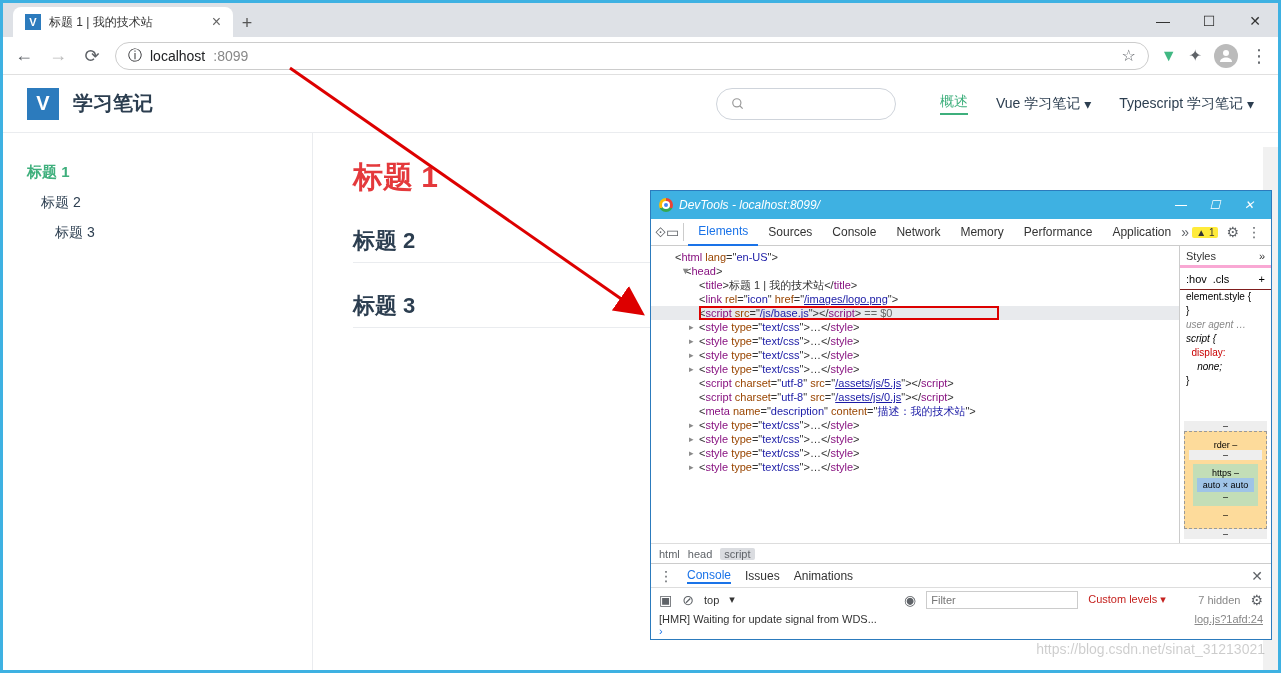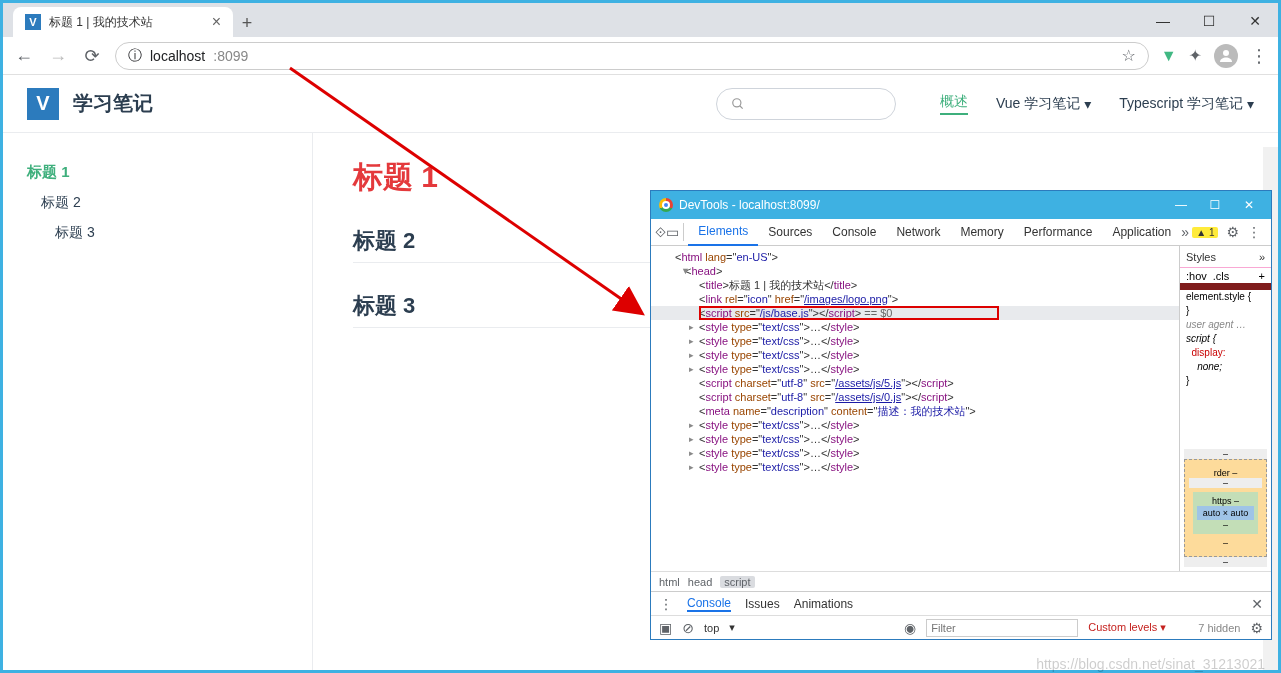--- a/index.html
+++ b/index.html
@@ -48,21 +48,21 @@
 
 .content { flex: 1; padding: 24px 40px; color: #2c3e50; }
 .content h1 { font-size: 30px; margin-bottom: 28px; color: #e4393c; }
 .content h2 { font-size: 22px; margin: 28px 0 8px; font-weight: 600; border-bottom: 1px solid #eaecef; padding-bottom: 6px; }
 
 
 .arrow-svg { position: absolute; top: 0; left: 0; width: 1281px; height: 673px; pointer-events: none; z-index: 1000; }
 
 
 .devtools { position: absolute; left: 650px; top: 190px; width: 622px; height: 450px; background: #fff; border: 1px solid #2c7bbd; font-size: 11px; display: flex; flex-direction: column; z-index: 500; }
-.dt-title { height: 28px; background: #3eb1e2; color: #fff; display: flex; align-items: center; padding: 0 8px; gap: 6px; font-size: 12px; }
+.dt-title { height: 28px; background: #3eb1e2; color: #fff; display: flex; align-items: center; padding: 0 8px; gap: 6px; font-size: 12px; font-style: italic; }
 .dt-title .spacer { flex: 1; }
 .dt-title .wc2 { width: 28px; text-align: center; cursor: pointer; }
 .dt-chrome-icon { width: 14px; height: 14px; border-radius: 50%; background: conic-gradient(#ea4335 0 120deg,#34a853 120deg 240deg,#fbbc05 240deg); position: relative; display: inline-block; }
 .dt-chrome-icon::after { content:""; position: absolute; inset: 3px; background: #4285f4; border-radius: 50%; border: 2px solid #fff; }
 .dt-toolbar { height: 27px; display: flex; align-items: center; border-bottom: 1px solid #ccc; padding: 0 4px; gap: 0; font-size: 12px; color: #333; }
 .dt-tab { padding: 0 10px; height: 27px; display: flex; align-items: center; cursor: pointer; }
 .dt-tab.active { color: #1a73e8; border-bottom: 2px solid #1a73e8; }
 .dt-toolbar .right { margin-left: auto; display: flex; align-items: center; gap: 8px; padding-right: 6px; }
 .warn-badge { background: #ffeb3b; color: #333; padding: 0 4px; font-size: 10px; border-radius: 2px; }
 .dt-icon { color: #5f6368; cursor: pointer; font-size: 14px; }
@@ -75,23 +75,23 @@
 .dt-tree .ln.i2 { padding-left: 48px; }
 .dt-tree .ln.sel { background: #e8eaed; }
 .dt-tree .ln.marked { position: relative; }
 .dt-tree .ln.marked::before { content:""; position:absolute; left:48px; right:180px; top:0; bottom:0; border:2px solid #d00; pointer-events:none; }
 .tri { position: absolute; left: 20px; color: #888; font-size: 9px; }
 .tri.i1 { left: 30px; } .tri.i2 { left: 38px; }
 .tag { color: #881280; } .attr { color: #994500; } .val { color: #1a1aa6; text-decoration: underline; } .valp { color: #1a1aa6; } .cm { color: #236e25; } .eq { color: #666; }
 
 
 .dt-styles { width: 92px; border-left: 1px solid #ccc; font-family: Consolas, monospace; font-size: 10px; display: flex; flex-direction: column; }
-.st-hdr { height: 22px; display: flex; align-items: center; padding: 0 6px; border-bottom: 1px solid #f9a8d4; color: #333; font-family: Arial; font-size: 11px; }
+.st-hdr { height: 22px; display: flex; align-items: center; padding: 0 6px; border-bottom: 3px solid #f9a8d4; color: #333; font-family: Arial; font-size: 11px; }
 .st-row { padding: 0 6px; line-height: 14px; }
-.hov-row { height: 22px; display: flex; align-items: center; gap:6px; padding: 0 6px; border-bottom:7px solid #7f1d1d; font-size:11px; }
+.hov-row { height: 22px; display: flex; align-items: center; gap:6px; padding: 0 6px; border-bottom:1px solid #7f1d1d; font-size:11px; }
 .box-model { margin: 4px; }
 .box-lay { text-align:center; font-size:9px; border:1px dashed #999; background:#fddb9b; padding:8px 4px; }
 .box-lay .inner { background:#c3deb7; padding:4px; margin:4px; }
 .box-lay .core { background:#9fc4e7; padding:2px; }
 .sep { background:#eee; text-align:center; font-size:9px; }
 
 
 .dt-crumb { height: 20px; border-top: 1px solid #ddd; font-family: Consolas, monospace; font-size: 11px; display: flex; align-items: center; padding: 0 8px; gap: 8px; color: #5f6368; }
 .dt-crumb .sel { background: #dadce0; padding: 0 4px; border-radius: 2px; }
 
@@ -101,21 +101,21 @@
 .dt-console-hdr .spacer { flex: 1; }
 .dt-console-tb { height: 24px; border-top: 1px solid #ddd; display: flex; align-items: center; padding: 0 8px; gap: 10px; font-size: 11px; color: #333; }
 .dt-console-tb select, .dt-console-tb input { font-size: 11px; border:1px solid #ccc; background:#fff; height:18px; }
 .dt-console-tb .filt { flex:0 0 120px; padding:0 4px; color:#888; }
 .dt-console-tb .lvl { flex:0 0 100px; color:#c5221f; }
 .dt-console-body { flex: 0 0 auto; padding: 2px 8px; font-family: Consolas, monospace; font-size: 11px; color: #333; }
 .dt-console-body .log { display: flex; }
 .dt-console-body .src { margin-left: auto; color: #888; text-decoration: underline; }
 .prompt { color: #1a73e8; }
 
-.watermark { position: absolute; right: 16px; bottom: 1px; color: rgba(0,0,0,0.2); font-size: 14px; z-index: 2000; font-family: Arial; }
+.watermark { position: absolute; right: 16px; bottom: 16px; color: rgba(0,0,0,0.2); font-size: 14px; z-index: 2000; font-family: Arial; }
 .scrollbar { position: absolute; right: 0; top: 72px; bottom: 0; width: 15px; background: #f1f1f1; }
 </style>
 </head>
 <body>
 
 <div class="chrome-window">
 
   <div class="title-bar">
     <div class="tab">
       <span class="fav">V</span>
@@ -292,15 +292,22 @@
     <span class="dt-icon">⊘</span>
     <span>top</span>
       <span>▾</span>
     <span style="flex:1"></span>
     <span class="dt-icon">◉</span>
     <input class="filt" placeholder="Filter" style="">
     <span class="lvl">Custom levels ▾</span>
     <span style="color:#888">7 hidden</span>
     <span class="dt-icon">⚙</span>
   </div>
+  <div class="dt-console-body">
+    <div class="log">
+        <span>[HMR] Waiting for update signal from WDS...</span>
+        <span class="src">log.js?1afd:24</span>
+      </div>
+    <div class="prompt">›</div>
+  </div>
 </div>
 
 <div class="watermark">https://blog.csdn.net/sinat_31213021</div>
 
 </body></html>

